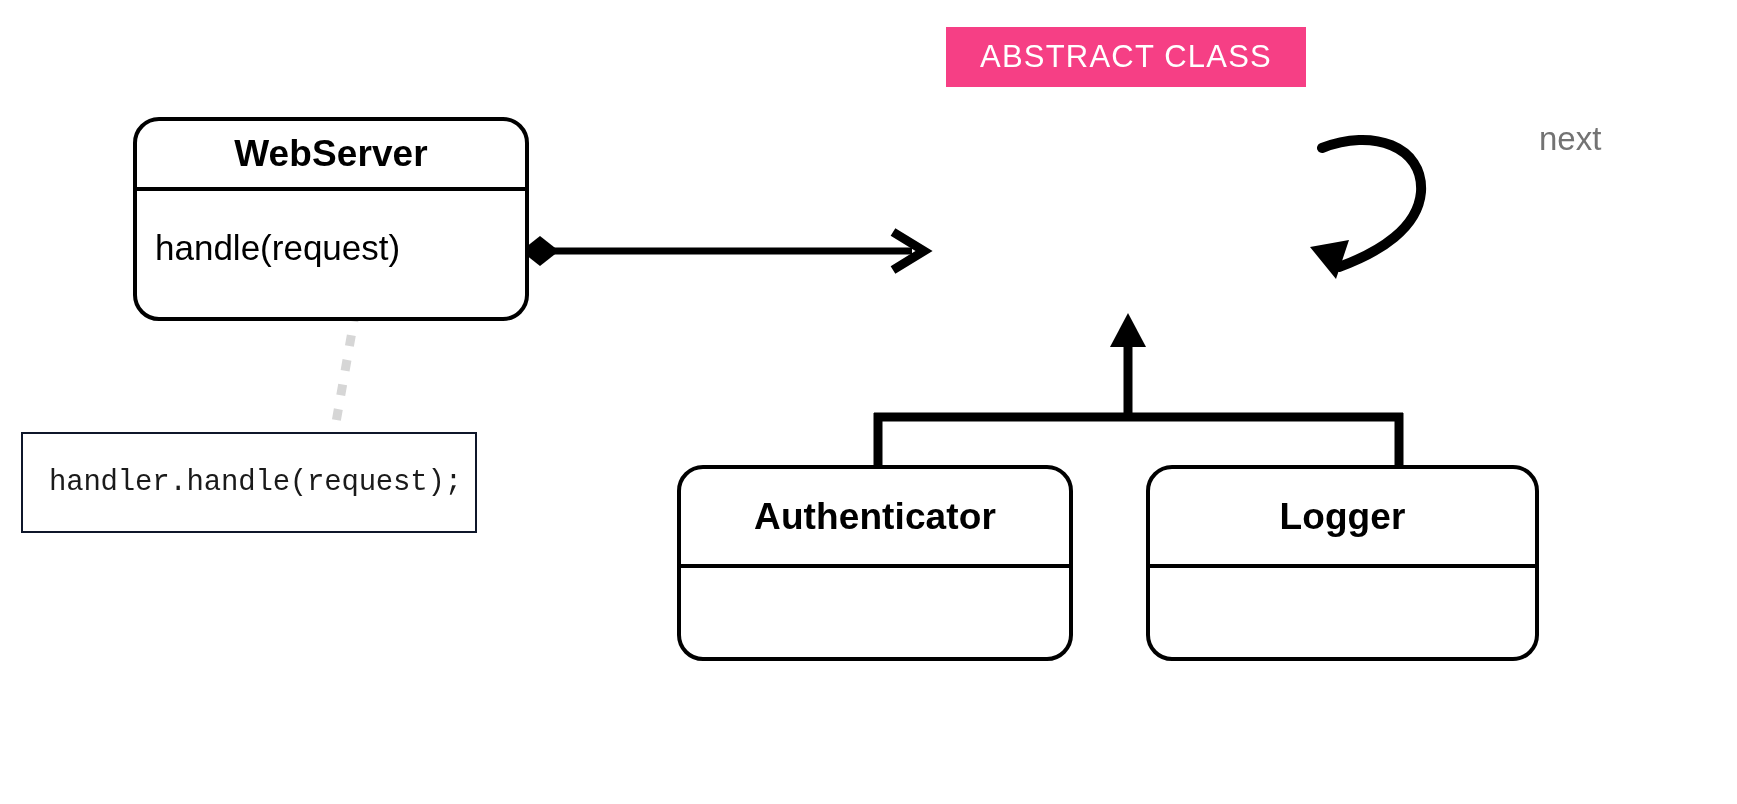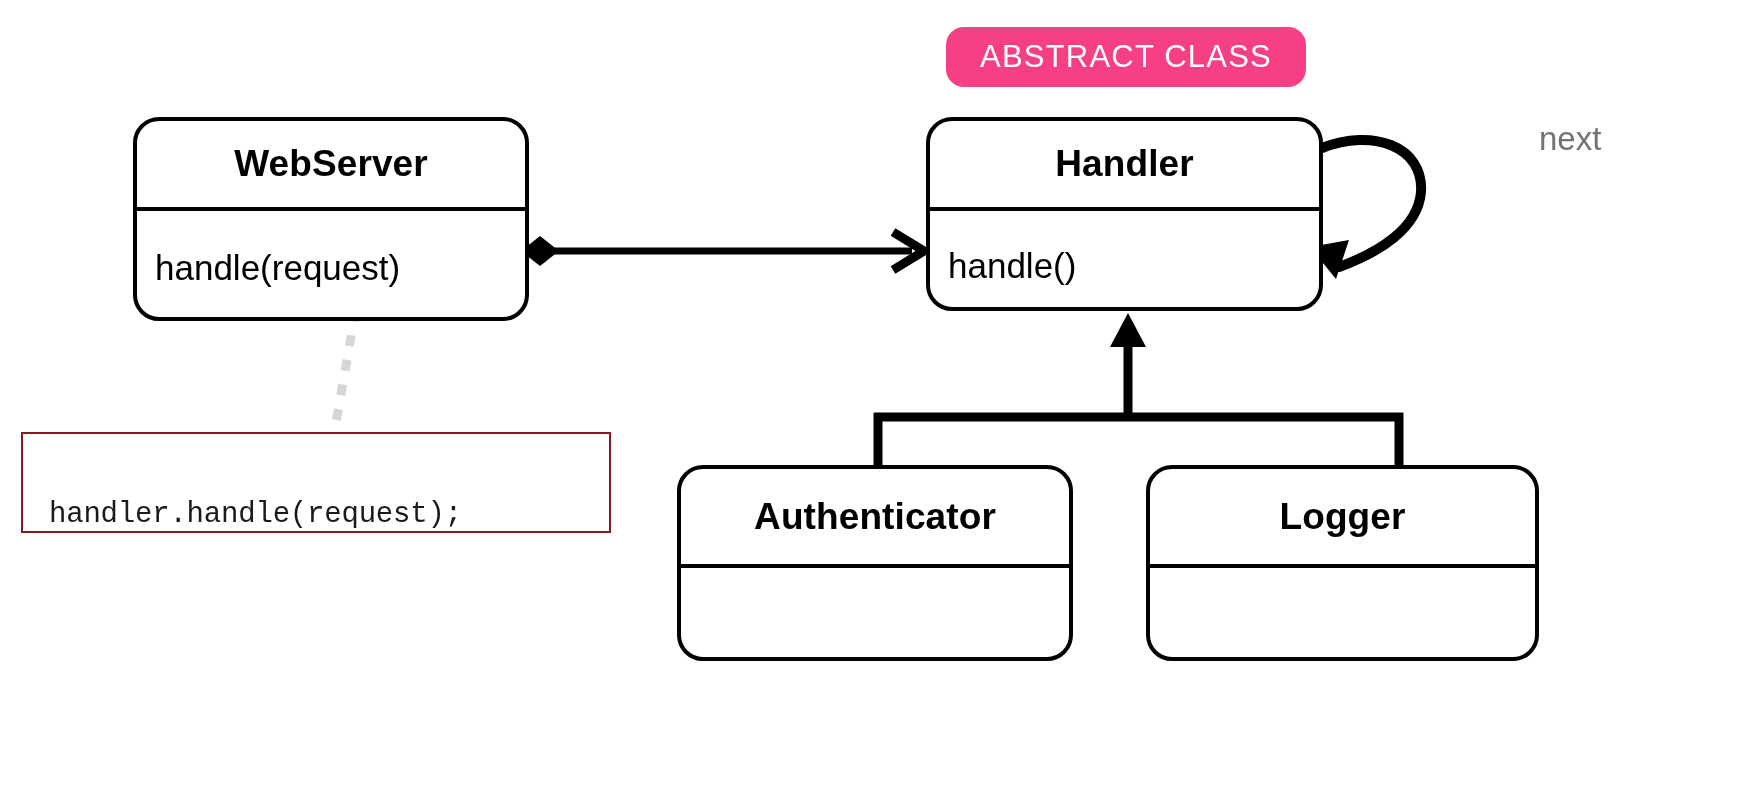--- a/index.html
+++ b/index.html
@@ -65,21 +65,21 @@
     font-size: 35px;
     font-weight: 500;
     color: #000000;
     line-height: 1.25;
     white-space: nowrap;
     margin-top: 25px;
   }
 
   
   #box-webserver { left: 133px; top: 117px; width: 396px; height: 204px; }
-  #box-webserver .class-title { height: 86px; text-align: right; }
+  #box-webserver .class-title { height: 66px; text-align: right; }
   #box-webserver .class-members { padding-top: 10px; }
 
   
   #box-handler { left: 926px; top: 117px; width: 397px; height: 194px; }
   #box-handler .class-title { height: 86px; }
   #box-handler .class-members { padding-top: 8px; }
 
   
   #box-authenticator { left: 677px; top: 465px; width: 396px; height: 196px; }
   #box-authenticator .class-title { height: 95px; }
@@ -97,46 +97,45 @@
     height: 60px;
     background: #f63f85;
     color: #ffffff;
     display: flex;
     align-items: center;
     justify-content: center;
     font-size: 31px;
     font-weight: 500;
     letter-spacing: 1.2px;
     z-index: 4;
-    border-radius: 18px;
   }
 
   
   .edge-label {
     position: absolute;
     font-size: 33px;
     font-weight: 500;
     color: #737373;
     white-space: nowrap;
     z-index: 4;
   }
   #label-next { left: 1539px; top: 120px; }
 
   
   #code-note {
     position: absolute;
     left: 21px;
     top: 432px;
-    width: 590px;
+    width: 456px;
     height: 101px;
     box-sizing: border-box;
-    border: 2px solid #7f1d1d;
+    border: 2px solid #0f172a;
     background: #ffffff;
     display: flex;
-    align-items: flex-end;
+    align-items: center;
     padding-left: 26px;
     z-index: 3;
   }
   #code-note .code-text {
     font-family: "Liberation Mono", "DejaVu Sans Mono", monospace;
     font-size: 29px;
     color: #1a1a1a;
     white-space: nowrap;
     letter-spacing: -0.2px;
   }
@@ -169,27 +168,20 @@
   </div>
 
   <div class="class-box" id="box-webserver">
     <div class="class-title">WebServer</div>
     <div class="class-divider"></div>
     <div class="class-members">
       <div class="member">handle(request)</div>
     </div>
   </div>
 
-  <div class="class-box" id="box-handler">
-    <div class="class-title">Handler</div>
-    <div class="class-divider"></div>
-    <div class="class-members">
-      <div class="member">handle()</div>
-    </div>
-  </div>
 
   <div class="edge-label" id="label-next">next</div>
 
   <div class="class-box" id="box-authenticator">
     <div class="class-title">Authenticator</div>
     <div class="class-divider"></div>
     <div class="class-members"></div>
   </div>
 
   <div class="class-box" id="box-logger">

